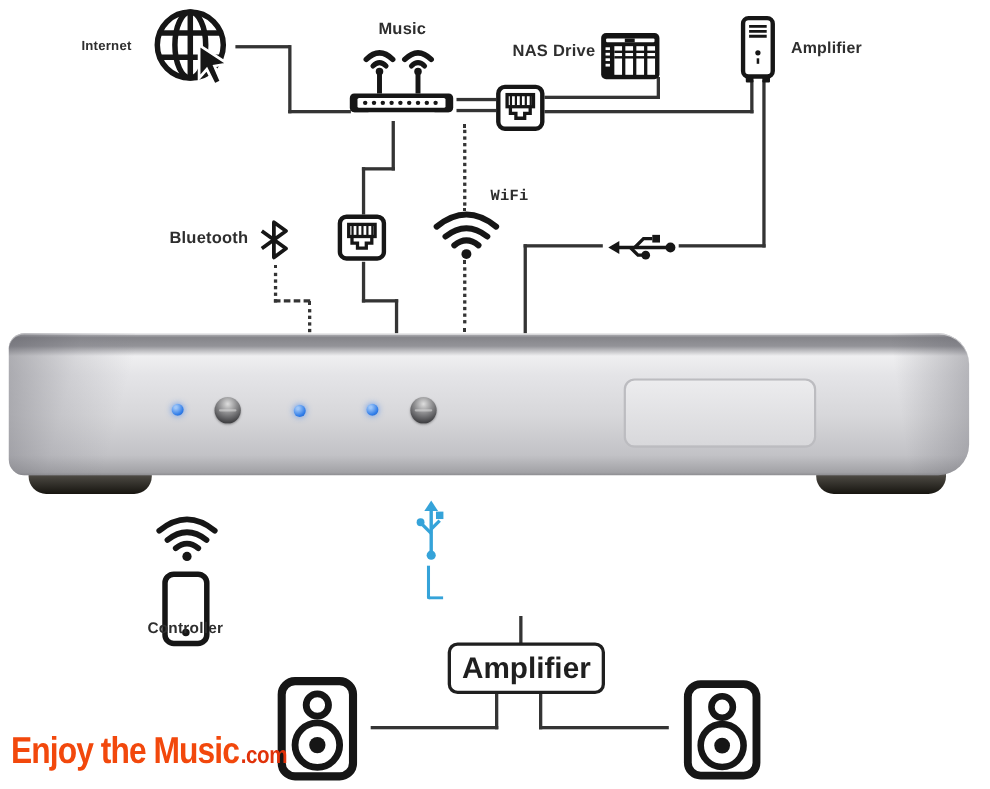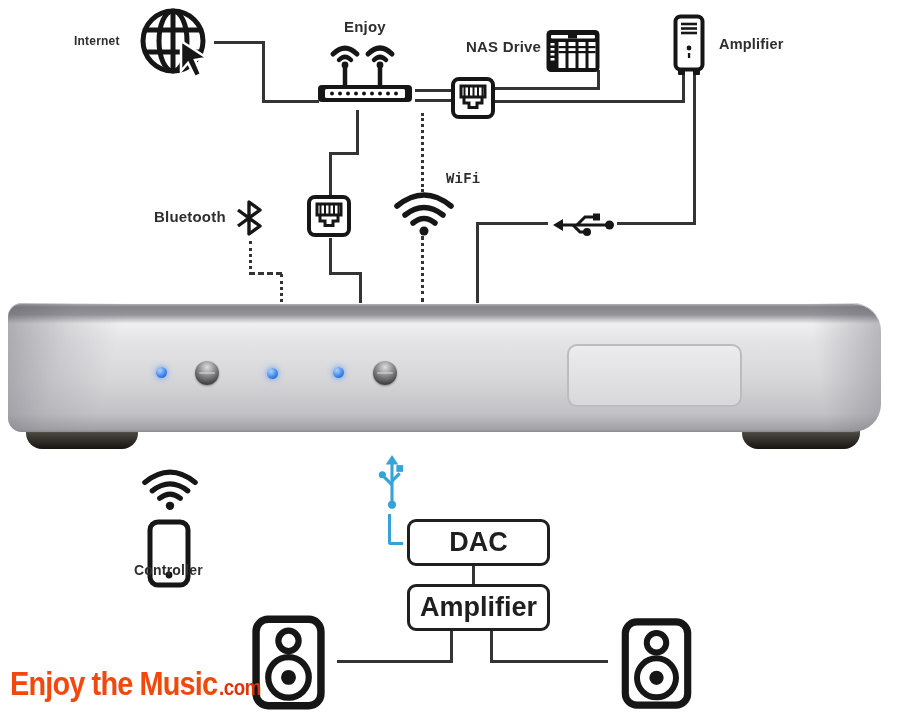--- a/index.html
+++ b/index.html
@@ -87,21 +87,21 @@
   <span class="lbl" style="left:74px;top:34px;font-size:12px;">Internet</span>
   <svg class="abs" style="left:137px;top:5px;" width="80" height="80" viewBox="0 0 80 80">
     <circle cx="36" cy="36" r="30" fill="none" stroke="#161616" stroke-width="5"></circle>
     <ellipse cx="36" cy="36" rx="14" ry="30" fill="none" stroke="#161616" stroke-width="5"></ellipse>
     <line x1="9" y1="25" x2="63" y2="25" stroke="#161616" stroke-width="5"></line>
     <line x1="9" y1="47" x2="63" y2="47" stroke="#161616" stroke-width="5"></line>
     <line x1="36" y1="6" x2="36" y2="66" stroke="#161616" stroke-width="5"></line>
     <path d="M44 36 L70 53 L58 55 L64 69 L58 72 L51 58 L44 66 Z" fill="#161616" stroke="#ffffff" stroke-width="2.5"></path>
   </svg>
 
-  <span class="lbl" style="left:344px;top:18px;">Enjoy</span>
+  <span class="lbl" style="left:344px;top:18px;">Music</span>
   <svg class="abs" style="left:314px;top:36px;" width="102" height="80" viewBox="0 0 102 80">
     <path d="M19 18 Q31 6 43 18" fill="none" stroke="#161616" stroke-width="5" stroke-linecap="round"></path>
     <path d="M25 24 Q31 18 37 24" fill="none" stroke="#161616" stroke-width="4.5" stroke-linecap="round"></path>
     <circle cx="31" cy="29" r="3.4" fill="#161616"></circle>
     <line x1="31" y1="29" x2="31" y2="49" stroke="#161616" stroke-width="4.5"></line>
     <path d="M54 18 Q66 6 78 18" fill="none" stroke="#161616" stroke-width="5" stroke-linecap="round"></path>
     <path d="M60 24 Q66 18 72 24" fill="none" stroke="#161616" stroke-width="4.5" stroke-linecap="round"></path>
     <circle cx="66" cy="29" r="3.4" fill="#161616"></circle>
     <line x1="66" y1="29" x2="66" y2="49" stroke="#161616" stroke-width="4.5"></line>
     <rect x="8" y="57" width="13" height="9" fill="#161616"></rect>
@@ -220,23 +220,20 @@
     <line x1="17" y1="9" x2="17" y2="49" stroke="#35a3d9" stroke-width="3.2"></line>
     <polygon points="17,1 10.5,11 23.5,11" fill="#35a3d9"></polygon>
     <circle cx="17" cy="52.5" r="4.3" fill="#35a3d9"></circle>
     <polyline points="17,32 9,24" fill="none" stroke="#35a3d9" stroke-width="3.2"></polyline>
     <circle cx="7" cy="21.5" r="3.7" fill="#35a3d9"></circle>
     <polyline points="17,28 25,20" fill="none" stroke="#35a3d9" stroke-width="3.2"></polyline>
     <rect x="21.5" y="11.5" width="7" height="7" fill="#35a3d9"></rect>
   </svg>
   <div class="blue-L"></div>
 
-  <div class="node-box" style="left:407px;top:519px;width:137px;height:41px;font-size:27px;">
-    <span>DAC</span>
-  </div>
   <div class="node-box" style="left:407px;top:584px;width:137px;height:41px;font-size:27px;">
     <span>Amplifier</span>
   </div>
 
   <svg class="abs" style="left:252px;top:615px;" width="73" height="95" viewBox="0 0 54 70">
     <rect x="3" y="3" width="48" height="64" rx="9" fill="#ffffff" stroke="#161616" stroke-width="5.5"></rect>
     <circle cx="27" cy="19" r="7.5" fill="none" stroke="#161616" stroke-width="4.6"></circle>
     <circle cx="27" cy="46" r="15" fill="none" stroke="#161616" stroke-width="4.6"></circle>
     <circle cx="27" cy="46" r="5.5" fill="#161616"></circle>
   </svg>

